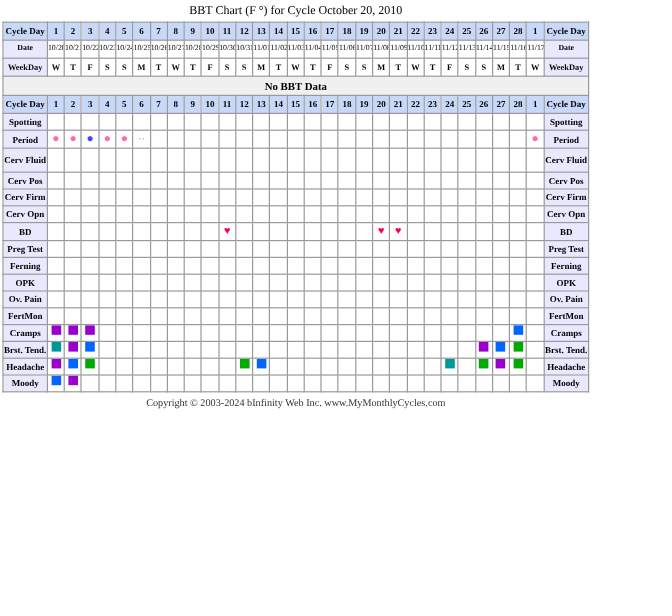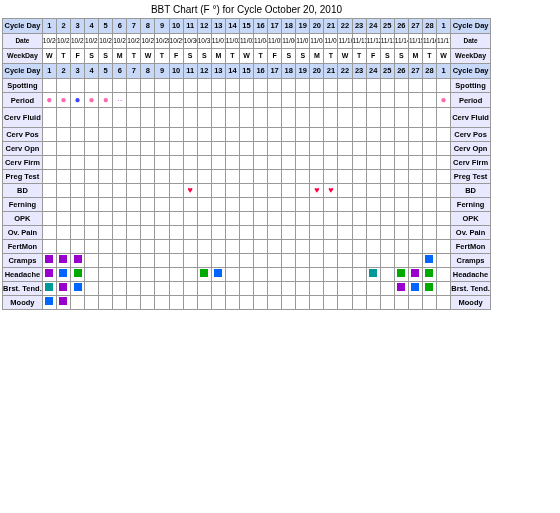--- a/index.html
+++ b/index.html
@@ -6,20 +6,21 @@
     body {
       font-family: Arial, sans-serif;
       font-size: 9px;
       background: #fff;
       width: 560px;
       min-height: 513px;
     }
     .main-container {
       width: 493px;
       padding: 4px 2px 2px 2px;
+      font-family: Liberation Serif, serif;
     }
     .chart-title {
       text-align: center;
       font-size: 10px;
       font-weight: normal;
       margin-bottom: 3px;
       color: #000;
     }
     table {
       border-collapse: collapse;
@@ -194,20 +195,23 @@
       <td class="day-cell">T</td>
       <td class="day-cell">F</td>
       <td class="day-cell">S</td>
       <td class="day-cell">S</td>
       <td class="day-cell">M</td>
       <td class="day-cell">T</td>
       <td class="day-cell">W</td>
       <td class="label-col-right">WeekDay</td>
     </tr>
 
+    <tr class="no-bbt-row">
+      <td colspan="31">No BBT Data</td>
+    </tr>
 
     <tr class="header-row">
       <td class="label-col">Cycle Day</td>
       <td class="day-cell">1</td>
       <td class="day-cell">2</td>
       <td class="day-cell">3</td>
       <td class="day-cell">4</td>
       <td class="day-cell">5</td>
       <td class="day-cell">6</td>
       <td class="day-cell">7</td>
@@ -366,20 +370,54 @@
           <td class="day-cell"></td>
           <td class="day-cell"></td>
           <td class="day-cell"></td>
           <td class="day-cell"></td>
           <td class="day-cell"></td>
           <td class="day-cell"></td>
       <td class="label-col-right">Cerv Pos</td>
     </tr>
 
     <tr class="row-data">
+      <td class="label-col">Cerv Firm</td>
+      <td class="day-cell"></td>
+          <td class="day-cell"></td>
+          <td class="day-cell"></td>
+          <td class="day-cell"></td>
+          <td class="day-cell"></td>
+          <td class="day-cell"></td>
+          <td class="day-cell"></td>
+          <td class="day-cell"></td>
+          <td class="day-cell"></td>
+          <td class="day-cell"></td>
+          <td class="day-cell"></td>
+          <td class="day-cell"></td>
+          <td class="day-cell"></td>
+          <td class="day-cell"></td>
+          <td class="day-cell"></td>
+          <td class="day-cell"></td>
+          <td class="day-cell"></td>
+          <td class="day-cell"></td>
+          <td class="day-cell"></td>
+          <td class="day-cell"></td>
+          <td class="day-cell"></td>
+          <td class="day-cell"></td>
+          <td class="day-cell"></td>
+          <td class="day-cell"></td>
+          <td class="day-cell"></td>
+          <td class="day-cell"></td>
+          <td class="day-cell"></td>
+          <td class="day-cell"></td>
+          <td class="day-cell"></td>
+      <td class="label-col-right">Cerv Firm</td>
+    </tr>
+
+    <tr class="row-data">
       <td class="label-col">Cerv Opn</td>
       <td class="day-cell"></td>
           <td class="day-cell"></td>
           <td class="day-cell"></td>
           <td class="day-cell"></td>
           <td class="day-cell"></td>
           <td class="day-cell"></td>
           <td class="day-cell"></td>
           <td class="day-cell"></td>
           <td class="day-cell"></td>
@@ -400,51 +438,54 @@
           <td class="day-cell"></td>
           <td class="day-cell"></td>
           <td class="day-cell"></td>
           <td class="day-cell"></td>
           <td class="day-cell"></td>
           <td class="day-cell"></td>
       <td class="label-col-right">Cerv Opn</td>
     </tr>
 
     <tr class="row-data">
-      <td class="label-col">Cerv Firm</td>
-      <td class="day-cell"></td>
-          <td class="day-cell"></td>
-          <td class="day-cell"></td>
-          <td class="day-cell"></td>
-          <td class="day-cell"></td>
-          <td class="day-cell"></td>
-          <td class="day-cell"></td>
-          <td class="day-cell"></td>
-          <td class="day-cell"></td>
-          <td class="day-cell"></td>
-          <td class="day-cell"></td>
-          <td class="day-cell"></td>
-          <td class="day-cell"></td>
-          <td class="day-cell"></td>
-          <td class="day-cell"></td>
-          <td class="day-cell"></td>
-          <td class="day-cell"></td>
-          <td class="day-cell"></td>
-          <td class="day-cell"></td>
-          <td class="day-cell"></td>
-          <td class="day-cell"></td>
-          <td class="day-cell"></td>
-          <td class="day-cell"></td>
-          <td class="day-cell"></td>
-          <td class="day-cell"></td>
-          <td class="day-cell"></td>
-          <td class="day-cell"></td>
-          <td class="day-cell"></td>
-          <td class="day-cell"></td>
-      <td class="label-col-right">Cerv Firm</td>
+      <td class="label-col">BD</td>
+      <td class="day-cell"></td>
+          <td class="day-cell"></td>
+          <td class="day-cell"></td>
+          <td class="day-cell"></td>
+          <td class="day-cell"></td>
+          <td class="day-cell"></td>
+          <td class="day-cell"></td>
+          <td class="day-cell"></td>
+          <td class="day-cell"></td>
+          <td class="day-cell"></td>
+
+      <td class="day-cell"><span class="heart">♥</span></td>
+      <td class="day-cell"></td>
+          <td class="day-cell"></td>
+          <td class="day-cell"></td>
+          <td class="day-cell"></td>
+          <td class="day-cell"></td>
+          <td class="day-cell"></td>
+          <td class="day-cell"></td>
+          <td class="day-cell"></td>
+
+      <td class="day-cell"><span class="heart">♥</span></td>
+
+      <td class="day-cell"><span class="heart">♥</span></td>
+      <td class="day-cell"></td>
+          <td class="day-cell"></td>
+          <td class="day-cell"></td>
+          <td class="day-cell"></td>
+          <td class="day-cell"></td>
+          <td class="day-cell"></td>
+          <td class="day-cell"></td>
+          <td class="day-cell"></td>
+      <td class="label-col-right">BD</td>
     </tr>
 
     <tr class="row-data">
       <td class="label-col">Preg Test</td>
       <td class="day-cell"></td>
           <td class="day-cell"></td>
           <td class="day-cell"></td>
           <td class="day-cell"></td>
           <td class="day-cell"></td>
           <td class="day-cell"></td>
@@ -465,57 +506,20 @@
           <td class="day-cell"></td>
           <td class="day-cell"></td>
           <td class="day-cell"></td>
           <td class="day-cell"></td>
           <td class="day-cell"></td>
           <td class="day-cell"></td>
           <td class="day-cell"></td>
           <td class="day-cell"></td>
           <td class="day-cell"></td>
       <td class="label-col-right">Preg Test</td>
-    </tr>
-
-    <tr class="row-data">
-      <td class="label-col">BD</td>
-      <td class="day-cell"></td>
-          <td class="day-cell"></td>
-          <td class="day-cell"></td>
-          <td class="day-cell"></td>
-          <td class="day-cell"></td>
-          <td class="day-cell"></td>
-          <td class="day-cell"></td>
-          <td class="day-cell"></td>
-          <td class="day-cell"></td>
-          <td class="day-cell"></td>
-
-      <td class="day-cell"><span class="heart">♥</span></td>
-      <td class="day-cell"></td>
-          <td class="day-cell"></td>
-          <td class="day-cell"></td>
-          <td class="day-cell"></td>
-          <td class="day-cell"></td>
-          <td class="day-cell"></td>
-          <td class="day-cell"></td>
-          <td class="day-cell"></td>
-
-      <td class="day-cell"><span class="heart">♥</span></td>
-
-      <td class="day-cell"><span class="heart">♥</span></td>
-      <td class="day-cell"></td>
-          <td class="day-cell"></td>
-          <td class="day-cell"></td>
-          <td class="day-cell"></td>
-          <td class="day-cell"></td>
-          <td class="day-cell"></td>
-          <td class="day-cell"></td>
-          <td class="day-cell"></td>
-      <td class="label-col-right">BD</td>
     </tr>
 
     <tr class="row-data">
       <td class="label-col">Ferning</td>
       <td class="day-cell"></td>
           <td class="day-cell"></td>
           <td class="day-cell"></td>
           <td class="day-cell"></td>
           <td class="day-cell"></td>
           <td class="day-cell"></td>
@@ -675,20 +679,54 @@
           <td class="day-cell"></td>
           <td class="day-cell"></td>
           <td class="day-cell"></td>
           <td class="day-cell"></td>
       <td class="day-cell"><span class="sq sq-blue"></span></td>
       <td class="day-cell"></td>
       <td class="label-col-right">Cramps</td>
     </tr>
 
     <tr class="row-data">
+      <td class="label-col">Brst. Tend.</td>
+      <td class="day-cell"><span class="sq sq-teal"></span></td>
+      <td class="day-cell"><span class="sq sq-purple"></span></td>
+      <td class="day-cell"><span class="sq sq-blue"></span></td>
+      <td class="day-cell"></td>
+          <td class="day-cell"></td>
+          <td class="day-cell"></td>
+          <td class="day-cell"></td>
+          <td class="day-cell"></td>
+          <td class="day-cell"></td>
+          <td class="day-cell"></td>
+          <td class="day-cell"></td>
+          <td class="day-cell"></td>
+          <td class="day-cell"></td>
+          <td class="day-cell"></td>
+          <td class="day-cell"></td>
+          <td class="day-cell"></td>
+          <td class="day-cell"></td>
+          <td class="day-cell"></td>
+          <td class="day-cell"></td>
+          <td class="day-cell"></td>
+          <td class="day-cell"></td>
+          <td class="day-cell"></td>
+          <td class="day-cell"></td>
+          <td class="day-cell"></td>
+          <td class="day-cell"></td>
+      <td class="day-cell"><span class="sq sq-purple"></span></td>
+      <td class="day-cell"><span class="sq sq-blue"></span></td>
+      <td class="day-cell"><span class="sq sq-green"></span></td>
+      <td class="day-cell"></td>
+      <td class="label-col-right">Brst. Tend.</td>
+    </tr>
+
+    <tr class="row-data">
       <td class="label-col">Headache</td>
       <td class="day-cell"><span class="sq sq-purple"></span></td>
       <td class="day-cell"><span class="sq sq-blue"></span></td>
       <td class="day-cell"><span class="sq sq-green"></span></td>
       <td class="day-cell"></td>
           <td class="day-cell"></td>
           <td class="day-cell"></td>
           <td class="day-cell"></td>
           <td class="day-cell"></td>
           <td class="day-cell"></td>
@@ -709,54 +747,20 @@
       <td class="day-cell"><span class="sq sq-teal"></span></td>
       <td class="day-cell"></td>
       <td class="day-cell"><span class="sq sq-green"></span></td>
       <td class="day-cell"><span class="sq sq-purple"></span></td>
       <td class="day-cell"><span class="sq sq-green"></span></td>
       <td class="day-cell"></td>
       <td class="label-col-right">Headache</td>
     </tr>
 
     <tr class="row-data">
-      <td class="label-col">Brst. Tend.</td>
-      <td class="day-cell"><span class="sq sq-teal"></span></td>
-      <td class="day-cell"><span class="sq sq-purple"></span></td>
-      <td class="day-cell"><span class="sq sq-blue"></span></td>
-      <td class="day-cell"></td>
-          <td class="day-cell"></td>
-          <td class="day-cell"></td>
-          <td class="day-cell"></td>
-          <td class="day-cell"></td>
-          <td class="day-cell"></td>
-          <td class="day-cell"></td>
-          <td class="day-cell"></td>
-          <td class="day-cell"></td>
-          <td class="day-cell"></td>
-          <td class="day-cell"></td>
-          <td class="day-cell"></td>
-          <td class="day-cell"></td>
-          <td class="day-cell"></td>
-          <td class="day-cell"></td>
-          <td class="day-cell"></td>
-          <td class="day-cell"></td>
-          <td class="day-cell"></td>
-          <td class="day-cell"></td>
-          <td class="day-cell"></td>
-          <td class="day-cell"></td>
-          <td class="day-cell"></td>
-      <td class="day-cell"><span class="sq sq-purple"></span></td>
-      <td class="day-cell"><span class="sq sq-blue"></span></td>
-      <td class="day-cell"><span class="sq sq-green"></span></td>
-      <td class="day-cell"></td>
-      <td class="label-col-right">Brst. Tend.</td>
-    </tr>
-
-    <tr class="row-data">
       <td class="label-col">Moody</td>
       <td class="day-cell"><span class="sq sq-blue"></span></td>
       <td class="day-cell"><span class="sq sq-purple"></span></td>
       <td class="day-cell"></td>
           <td class="day-cell"></td>
           <td class="day-cell"></td>
           <td class="day-cell"></td>
           <td class="day-cell"></td>
           <td class="day-cell"></td>
           <td class="day-cell"></td>
@@ -778,13 +782,14 @@
           <td class="day-cell"></td>
           <td class="day-cell"></td>
           <td class="day-cell"></td>
           <td class="day-cell"></td>
           <td class="day-cell"></td>
       <td class="label-col-right">Moody</td>
     </tr>
   </tbody>
     </table>
 
+  <div class="footer">Copyright © 2003-2024 bInfinity Web Inc.    www.MyMonthlyCycles.com</div>
 </div>
 
 </body></html>

